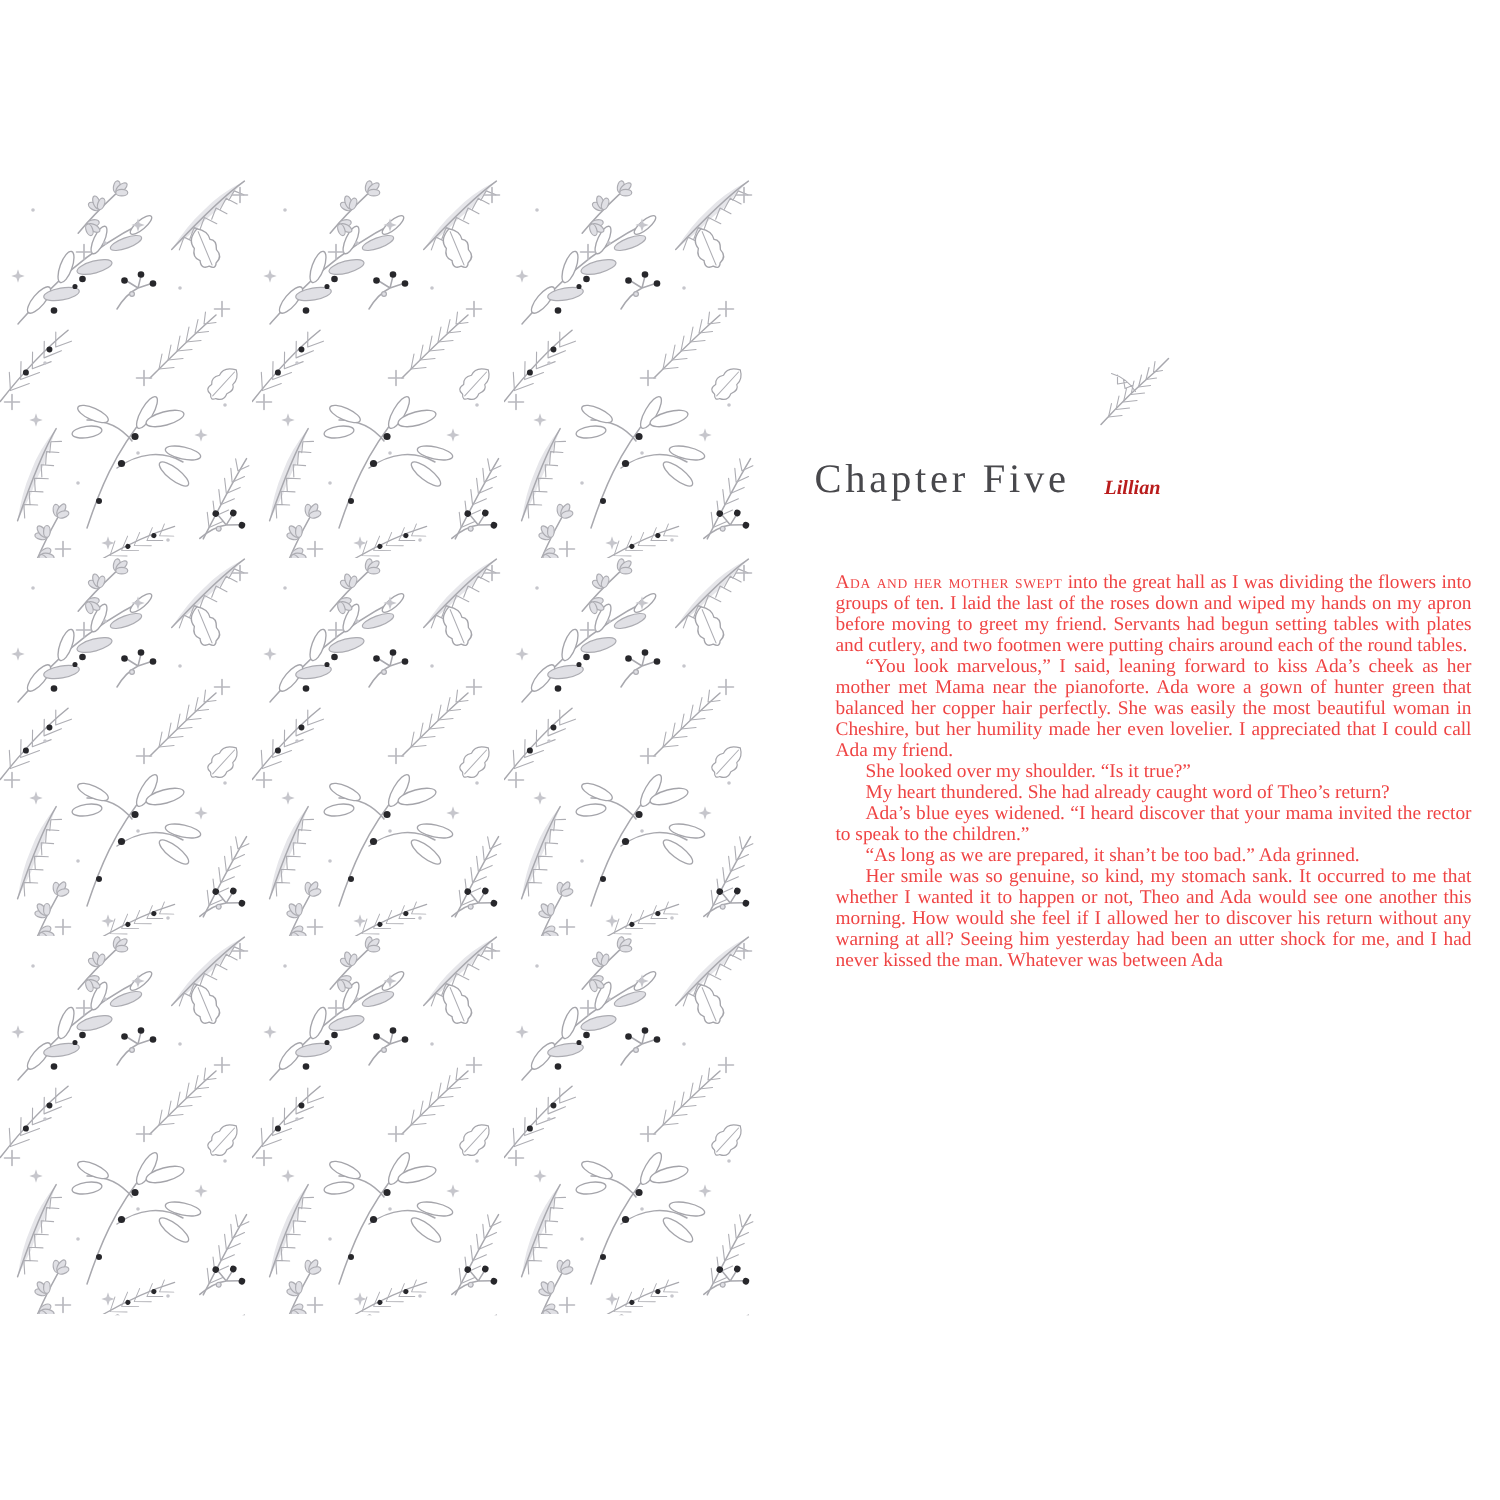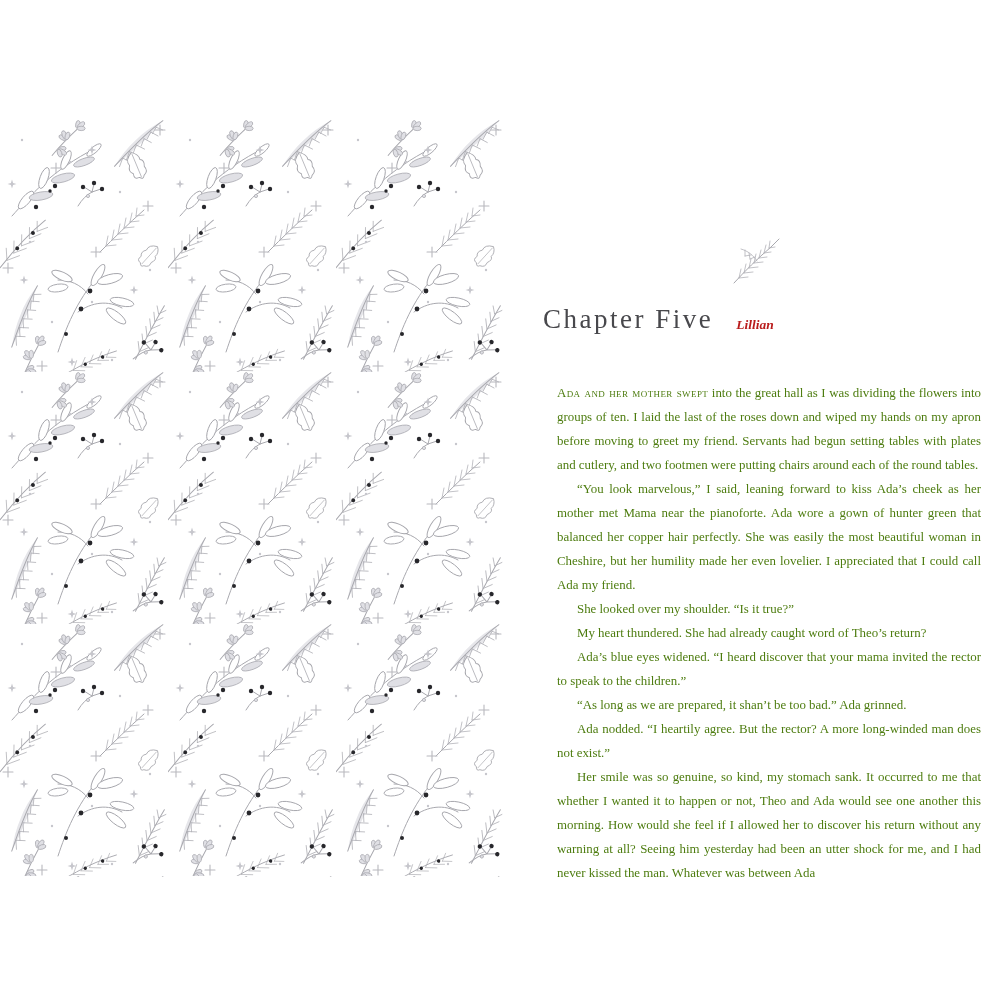--- a/index.html
+++ b/index.html
@@ -29,21 +29,21 @@
     text-align:left;font-size:27px;font-weight:400;color:#48484c;
     letter-spacing:2.5px;line-height:30px;white-space:nowrap;
   }
   .chapter-subtitle{
     position:absolute;left:543px;top:317px;width:424px;
     text-align:center;font-size:13.5px;font-style:italic;font-weight:600;
     color:#b91c1c;line-height:16px;
   }
   .body-text{
     position:absolute;left:557px;top:381px;width:424px;
-    font-size:12.9px;line-height:24px;color:#4d7c0f;
+    font-size:12.9px;line-height:14px;color:#ef4444;
     text-align:justify;text-justify:inter-word;
   }
   .body-text p{margin:0;text-indent:1.55em;}
   .body-text p.noindent{text-indent:0;}
   .smallcaps{font-variant:small-caps;letter-spacing:.4px;}
   .italic{font-style:italic;}
 </style>
 </head>
 <body>
 
@@ -176,18 +176,17 @@
 
     <div class="chapter-subtitle">Lillian</div>
 
     <div class="body-text">
         <p class="noindent"><span class="smallcaps">Ada and her mother swept</span><span> into the great hall as I was dividing the flowers into groups of ten. I laid the last of the roses down and wiped my hands on my apron before moving to greet my friend. Servants had begun setting tables with plates and cutlery, and two footmen were putting chairs around each of the round tables.</span></p>
         <p><span>“You look marvelous,” I said, leaning forward to kiss Ada’s cheek as her mother met Mama near the pianoforte. Ada wore a gown of hunter green that balanced her copper hair perfectly. She was easily the most beautiful woman in Cheshire, but her humility made her even lovelier. I appreciated that I could call Ada my friend.</span></p>
         <p><span>She looked over my shoulder. “Is it true?”</span></p>
         <p><span>My heart thundered. She had already caught word of Theo’s return?</span></p>
         <p><span>Ada’s blue eyes widened. “I heard discover that your mama invited the rector to speak to the children.”</span></p>
         <p><span>“As long as we are prepared, it shan’t be too bad.” Ada grinned.</span></p>
-        <p><span>Ada nodded. “I heartily agree. But the rector? A more long-winded man does not exist.”</span></p>
         <p><span>Her smile was so genuine, so kind, my stomach sank. It occurred to me that whether I wanted it to happen or not, Theo and Ada would see one another this morning. How would she feel if I allowed her to discover his return without any warning at all? Seeing him yesterday had been an utter shock for me, and I had never kissed the man. Whatever was between Ada</span></p>
       </div>
   </div>
 
 </div>
 
 </body></html>

